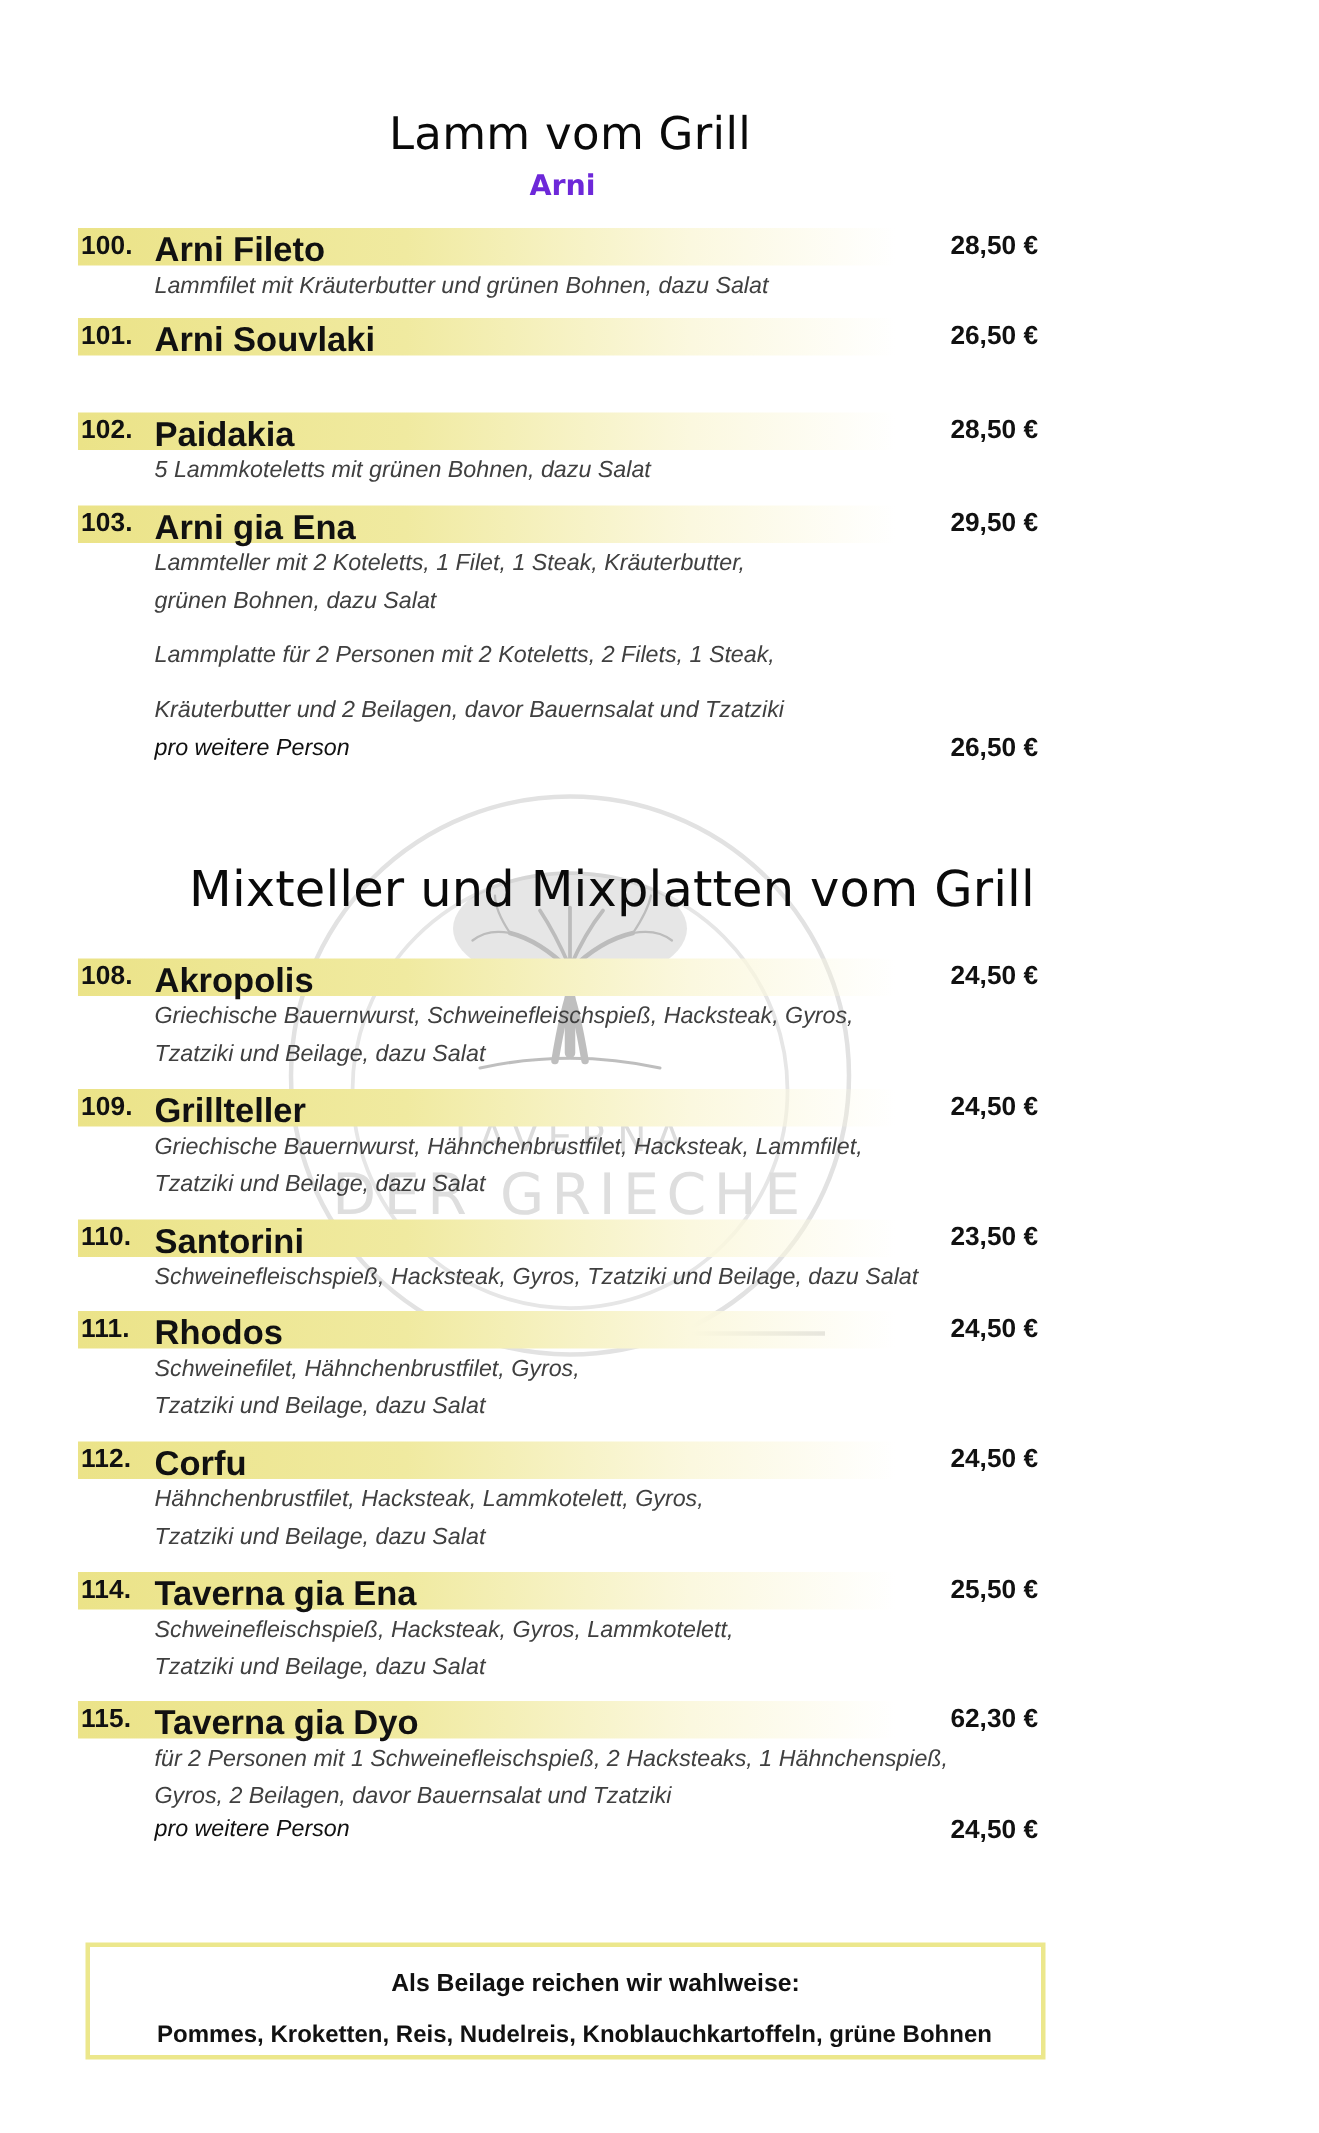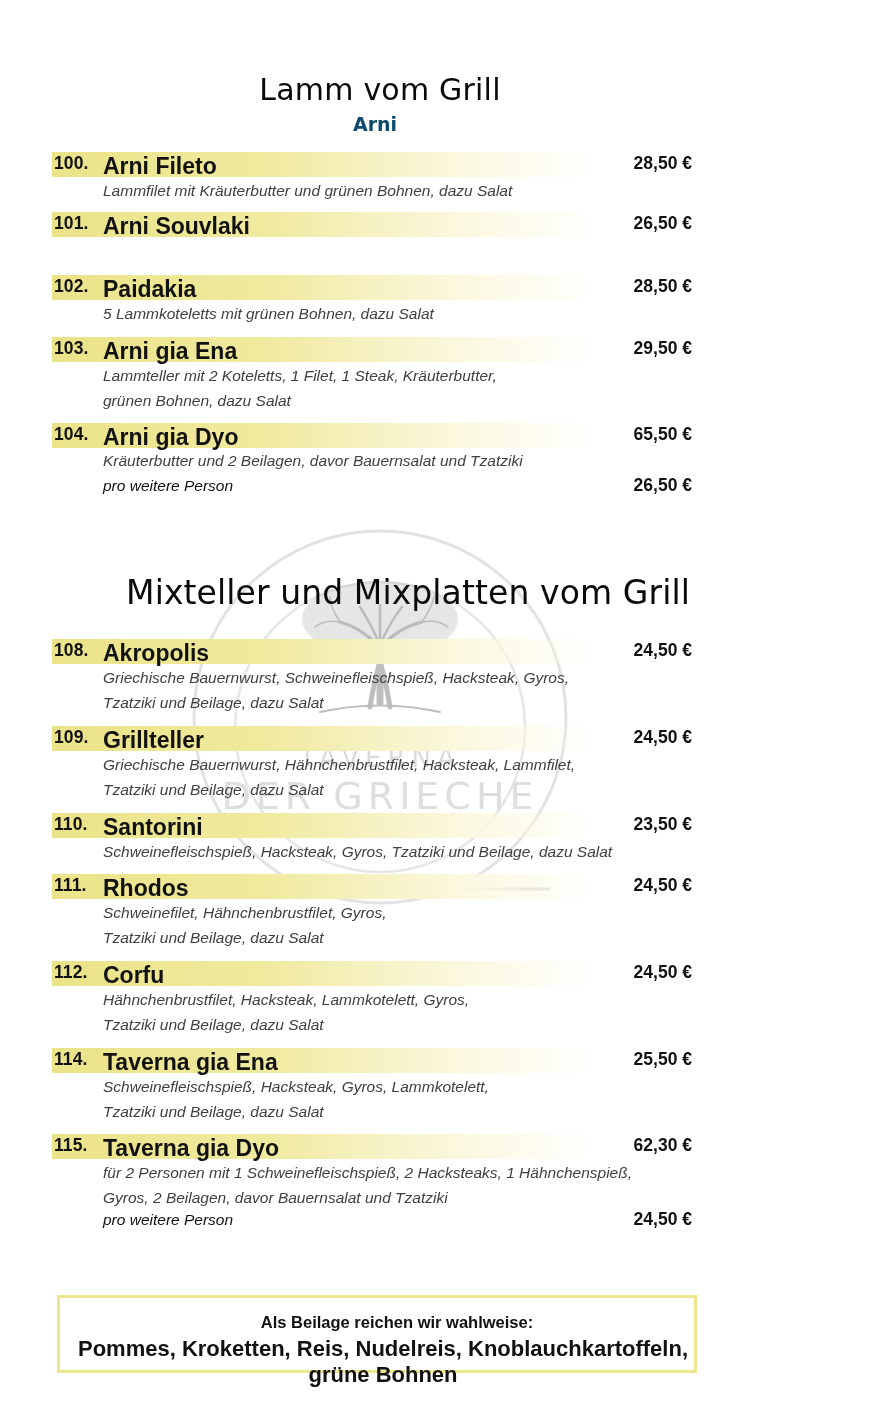--- a/index.html
+++ b/index.html
@@ -12,21 +12,21 @@
     pointer-events: none; z-index: 0;
   }
   .section-title {
     position: absolute; left: 0; width: 760px; text-align: center;
     font-family: "DejaVu Sans", sans-serif; font-weight: 500; color: #0a0a0a;
     margin: 0; z-index: 2;
   }
   #title-lamm { top: 72px; font-size: 30px; letter-spacing: 0.2px; }
   #subtitle-lamm {
     position: absolute; top: 113px; left: 0; width: 750px; text-align: center;
-    font-size: 19px; font-weight: 600; color: #0c4a6e; z-index: 2;
+    font-size: 19px; font-weight: 600; color: #6d28d9; z-index: 2;
   }
   #title-mix { top: 573px; font-size: 33px; letter-spacing: 0.1px; padding-left: 28px; }
 
   .item { position: absolute; left: 52px; width: 650px; z-index: 2; }
   .item-head { position: relative; height: 25px; }
   .item-bar {
     position: absolute; left: 0; top: 0; height: 25px; width: 545px;
     background: linear-gradient(to right, #ebe388 0%, #f0eaa0 40%, #fbf8df 75%, rgba(255,255,255,0) 100%);
   }
   .item-num {
@@ -57,21 +57,21 @@
   .sides-box {
     position: absolute; left: 57px; top: 1295px; width: 634px; height: 72px;
     border: 3px solid #ece78c; background: #fff; text-align: center; z-index: 2;
   }
   .sides-title {
     margin-top: 15px; font-size: 16.5px; font-weight: 600;
     font-family: "Liberation Sans", sans-serif;
     padding-left: 40px;
   }
   .sides-list {
-    margin-top: 4px; font-size: 22px; font-weight: 600;
+    margin-top: 16px; font-size: 16px; font-weight: 600;
     font-family: "Liberation Sans", sans-serif;
     padding-left: 12px;
   }
 </style>
 </head>
 <body>
 
 <svg class="watermark" viewBox="0 0 380 380">
   <circle cx="190" cy="190" r="186" fill="none" stroke="#e2e2e2" stroke-width="3"></circle>
   <circle cx="190" cy="200" r="145" fill="none" stroke="#e6e6e6" stroke-width="2.5"></circle>
@@ -135,27 +135,22 @@
       <div class="item-bar"></div>
     <span class="item-num">103.</span>
     <span class="item-name">Arni gia Ena</span>
     <span class="item-price">29,50 €</span>
     </div>
   <div class="item-desc">Lammteller mit 2 Koteletts, 1 Filet, 1 Steak, Kräuterbutter,</div>
   <div class="item-desc" style="margin-top:0">grünen Bohnen, dazu Salat</div>
 </div>
 
 <div class="item" style="top:423px">
-  <div class="item-head">
-      <div class="item-bar"></div>
-    <span class="item-num">104.</span>
-    <span class="item-name">Arni gia Dyo</span>
-    <span class="item-price">65,50 €</span>
-    </div>
-  <div class="item-desc" style="margin-top:0">Kräuterbutter und 2 Beilagen, davor Bauernsalat und Tzatziki</div>
+  <div class="item-desc">Lammplatte für 2 Personen mit 2 Koteletts, 2 Filets, 1 Steak,</div>
+  <div class="item-desc" style="margin-top:12px">Kräuterbutter und 2 Beilagen, davor Bauernsalat und Tzatziki</div>
   <div class="extra-row">
     <span class="extra-label">pro weitere Person</span>
     <span class="extra-price">26,50 €</span>
   </div>
 </div>
 
 <h1 class="section-title" id="title-mix">Mixteller und Mixplatten vom Grill</h1>
 
 <div class="item" style="top:639px">
   <div class="item-head">

